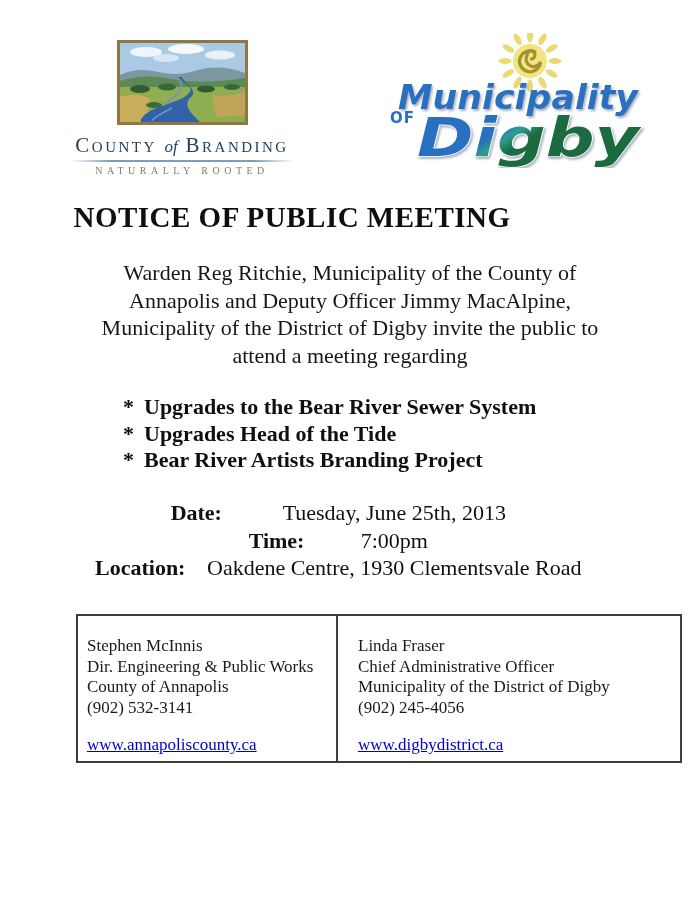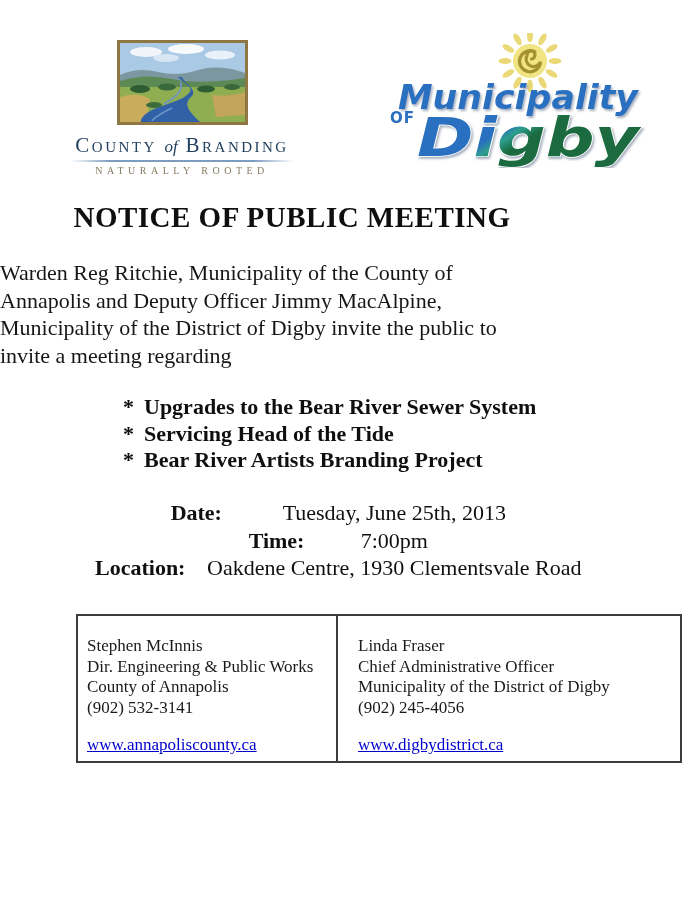--- a/index.html
+++ b/index.html
@@ -57,21 +57,21 @@
 
   
   .notice-title {
     position: absolute; left: 0; top: 201px; width: 584px;
     text-align: center;
     font-size: 29px; font-weight: bold; letter-spacing: 0.5px;
     color: #0f0f0f;
   }
   .intro {
     position: absolute; left: 0; top: 259px; width: 700px;
-    text-align: left;
+    text-align: center;
     font-size: 22px; line-height: 27.5px;
     color: #161616;
   }
   .agenda {
     position: absolute; left: 123px; top: 394px;
     list-style: none;
     font-size: 22px; font-weight: bold; line-height: 26.5px;
     color: #0f0f0f;
   }
   .agenda li { display: flex; }
@@ -175,31 +175,31 @@
       <text class="digby-word" x="150" y="123" text-anchor="middle" font-size="54" fill="url(#digbyGrad)" textLength="222" lengthAdjust="spacingAndGlyphs" stroke="#ffffff" stroke-width="1.5" paint-order="stroke" filter="url(#softShadow)">Digby</text>
     </svg>
   </div>
 
   <h1 class="notice-title">NOTICE OF PUBLIC MEETING</h1>
 
   <div class="intro">
     <div>Warden Reg Ritchie, Municipality of the County of</div>
     <div>Annapolis and Deputy Officer Jimmy MacAlpine,</div>
     <div>Municipality of the District of Digby invite the public to</div>
-    <div>invite a meeting regarding</div>
+    <div>attend a meeting regarding</div>
   </div>
 
   <ul class="agenda">
     <li>
       <span class="bullet-star">*</span>
       <span>Upgrades to the Bear River Sewer System</span>
     </li>
     <li>
       <span class="bullet-star">*</span>
-      <span>Servicing Head of the Tide</span>
+      <span>Upgrades Head of the Tide</span>
     </li>
     <li>
       <span class="bullet-star">*</span>
       <span>Bear River Artists Branding Project</span>
     </li>
   </ul>
 
   <div class="details">
     <div class="row">
       <span class="label">Date:</span>

